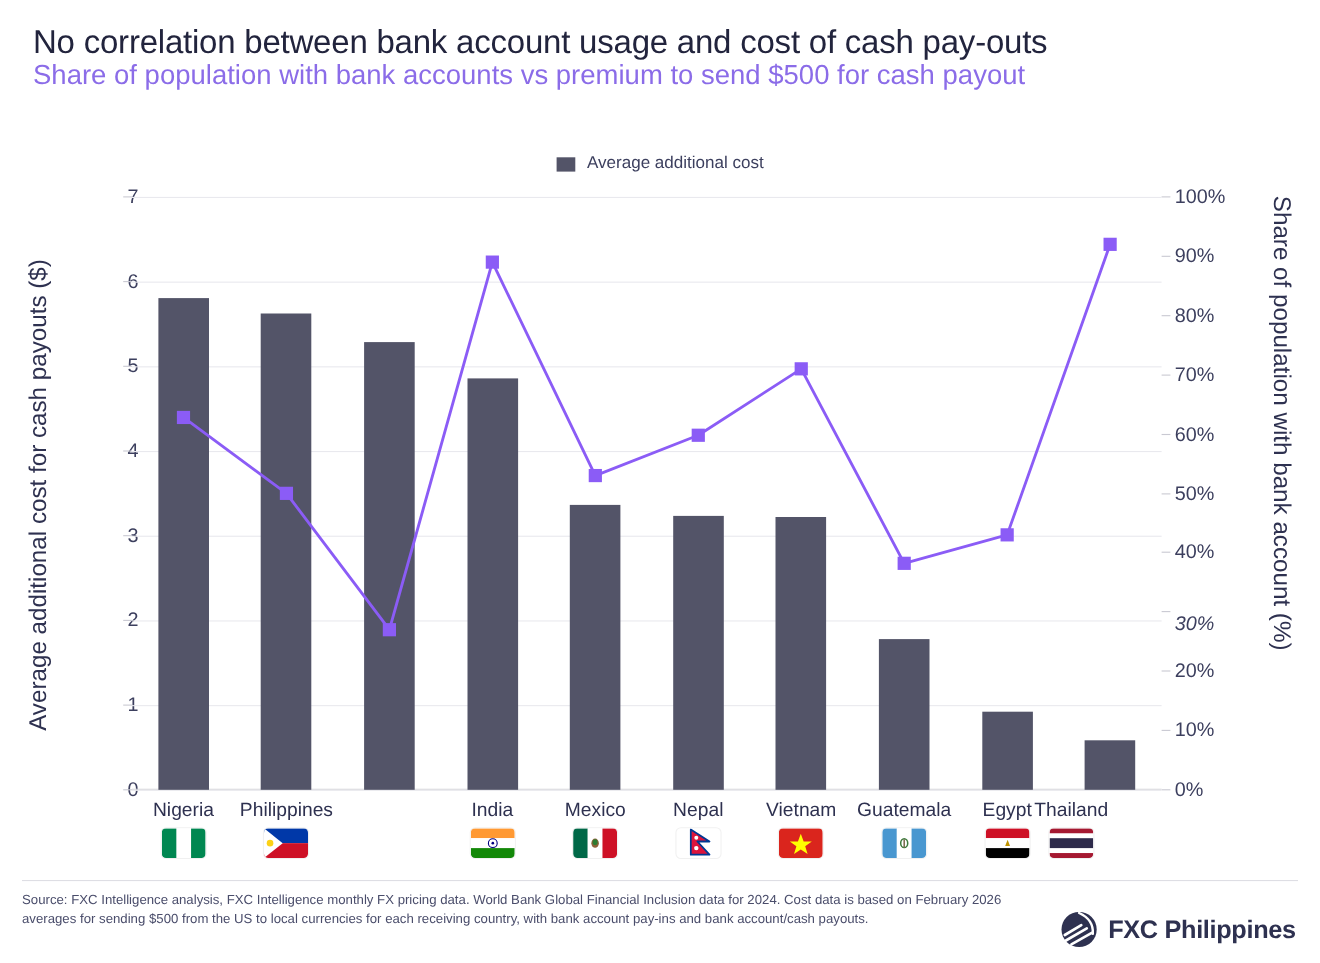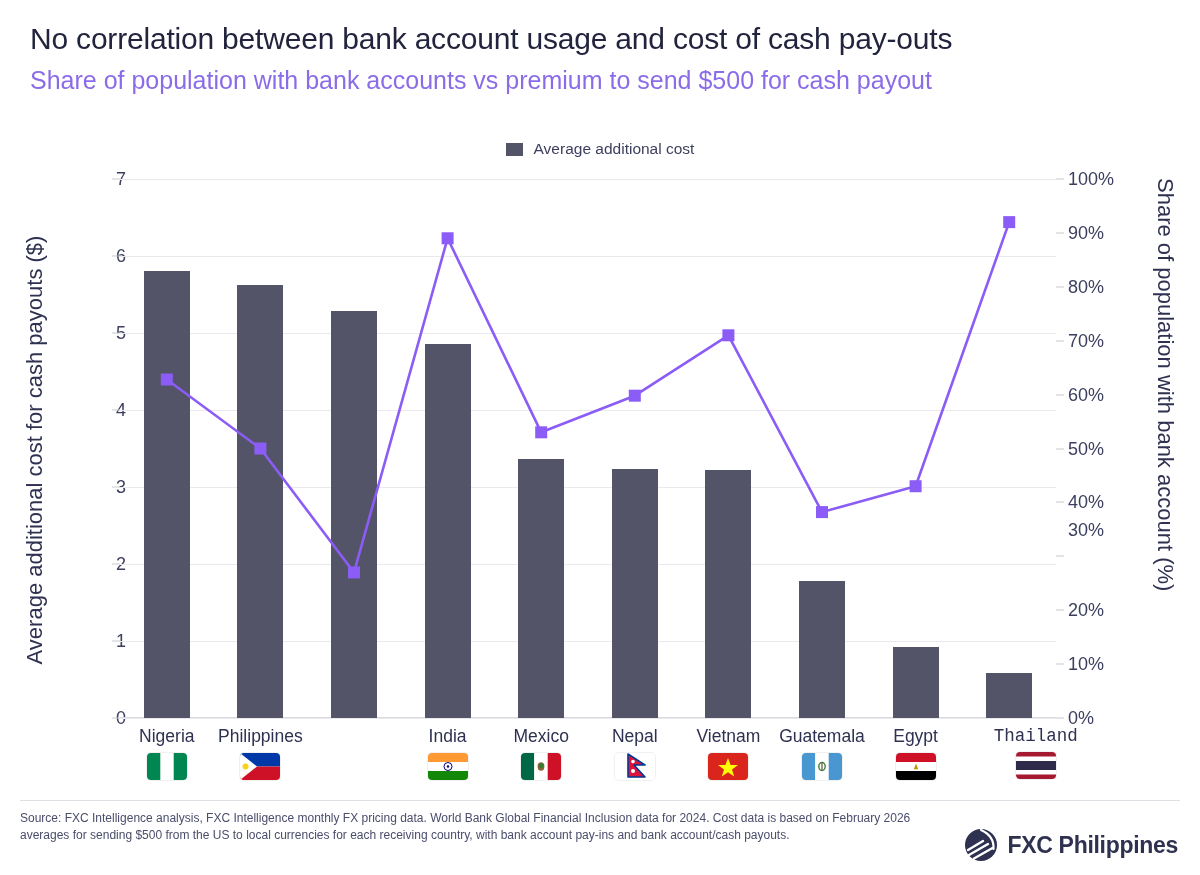--- a/index.html
+++ b/index.html
@@ -13,21 +13,21 @@
   }
 
   
   .header { position:absolute; left:30px; top:22px; width:1150px; }
   .title {
     font-size:30px; font-weight:400; color:#22243d;
     letter-spacing:-0.2px; line-height:1.1; white-space:nowrap;
   }
   .subtitle {
     font-size:25px; font-weight:400; color:#8b6ce8;
-    margin-top:12px; line-height:1.1; white-space:nowrap;
+    line-height:1.1; white-space:nowrap;
   }
 
   
   .legend {
     position:absolute; top:140px; left:0; width:1200px;
     display:flex; justify-content:center; align-items:center; gap:62px;
   }
   .legend-item { display:flex; align-items:center; gap:11px;justify-content:center; }
   .legend-label { font-size:15.5px; color:#3c3f5e; }
   .swatch-bar { width:17px; height:13px; background:#535468; display:block; }
@@ -155,21 +155,21 @@
       <div class="ytick-left" style="top: 179px;">7</div>
       <div class="tick-mark-l" style="top: 179px;"></div>
     </div>
   <div id="ticks-right">
       <div class="ytick-right" style="top: 718px;">0%</div>
       <div class="tick-mark-r" style="top: 718px;"></div>
       <div class="ytick-right" style="top: 664.1px;">10%</div>
       <div class="tick-mark-r" style="top: 664.1px;"></div>
       <div class="ytick-right" style="top: 610.2px;">20%</div>
       <div class="tick-mark-r" style="top: 610.2px;"></div>
-      <div class="ytick-right" style="top: 530px;">30%</div>
+      <div class="ytick-right" style="top: 567px; font-style: italic;">30%</div>
       <div class="tick-mark-r" style="top: 556.3px;"></div>
       <div class="ytick-right" style="top: 502.4px;">40%</div>
       <div class="tick-mark-r" style="top: 502.4px;"></div>
       <div class="ytick-right" style="top: 448.5px;">50%</div>
       <div class="tick-mark-r" style="top: 448.5px;"></div>
       <div class="ytick-right" style="top: 394.6px;">60%</div>
       <div class="tick-mark-r" style="top: 394.6px;"></div>
       <div class="ytick-right" style="top: 340.7px;">70%</div>
       <div class="tick-mark-r" style="top: 340.7px;"></div>
       <div class="ytick-right" style="top: 286.8px;">80%</div>
@@ -325,21 +325,21 @@
       </div>
       <div class="xlabel-slot" style="left: 748.8px; width: 93.6px;">
         <div class="xlabel-text">Egypt</div>
         <div class="flag"><svg viewBox="0 0 40 27">
             <rect width="40" height="9" fill="#ce1126"></rect>
             <rect y="9" width="40" height="9" fill="#fff"></rect>
             <rect y="18" width="40" height="9" fill="#000"></rect>
             <polygon points="20,10.4 22.2,16.2 17.8,16.2" fill="#c09300"></polygon>
           </svg></div>
       </div>
-      <div class="xlabel-slot" style="left: 869px; width: 93.6px; font-family: Liberation Mono, monospace;">
+      <div class="xlabel-slot" style="left: 807px; width: 93.6px;">
         <div class="xlabel-text">Thailand</div>
         <div class="flag"><svg viewBox="0 0 40 27">
             <rect width="40" height="27" fill="#fff"></rect>
             <rect width="40" height="4.5" fill="#a51931"></rect>
             <rect y="22.5" width="40" height="4.5" fill="#a51931"></rect>
             <rect y="9" width="40" height="9" fill="#2d2a4a"></rect>
           </svg></div>
       </div>
     </div>
 </div>

